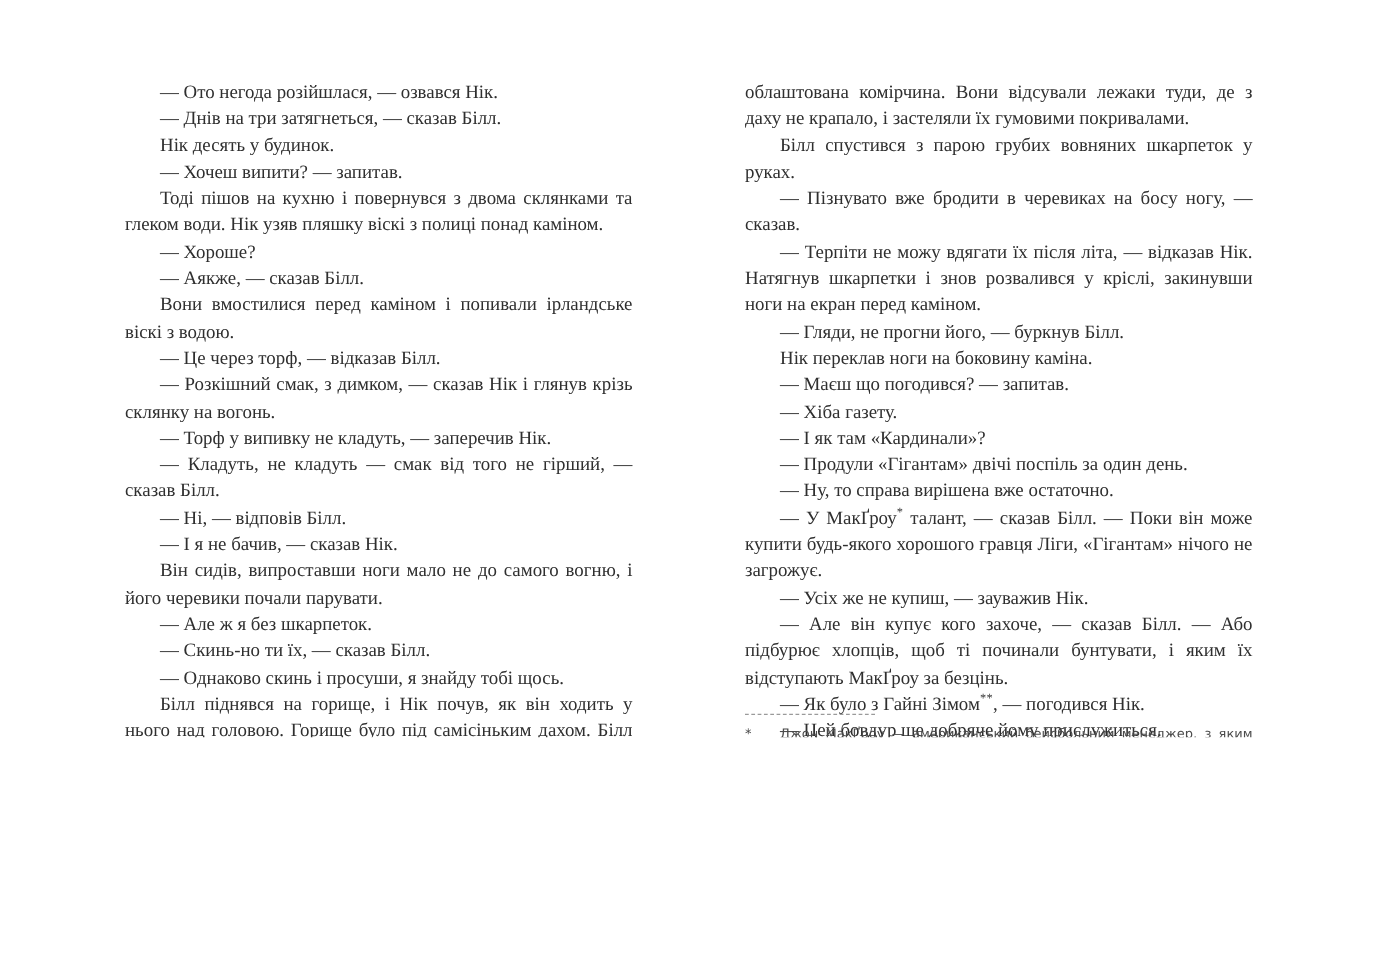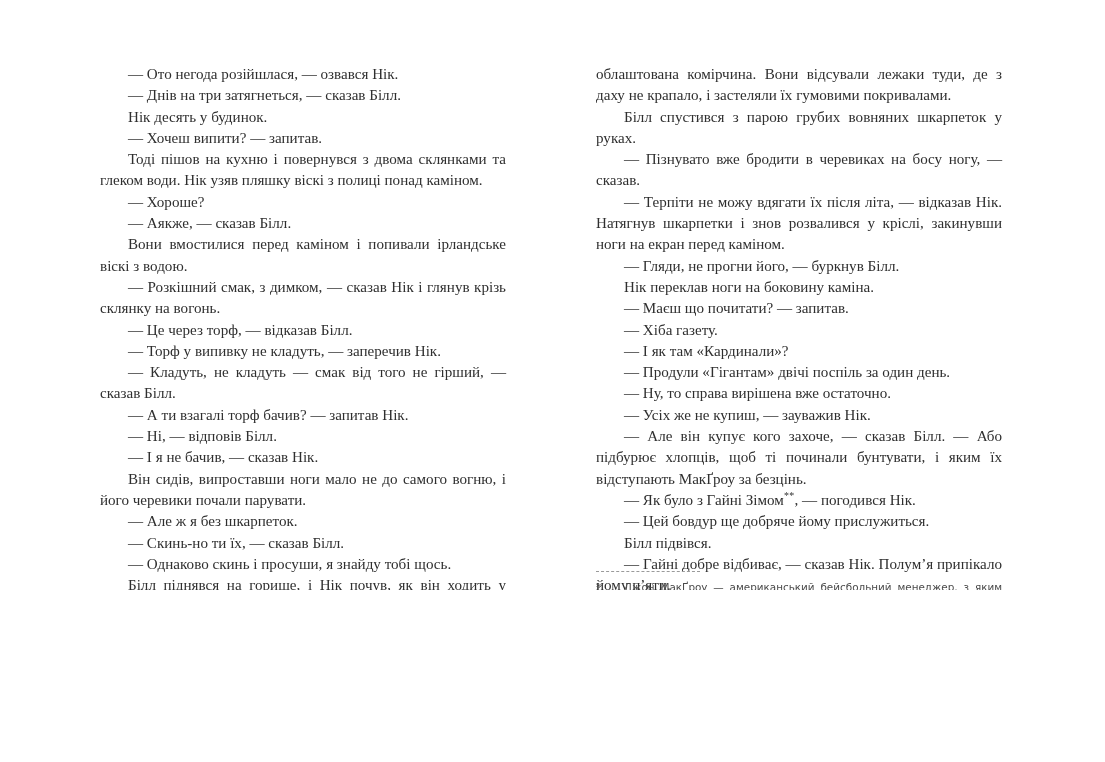--- a/index.html
+++ b/index.html
@@ -111,49 +111,49 @@
   <div class="page page-left">
     <div class="text-column" id="col-left">
         <p class="para">— Ото негода розійшлася, — озвався Нік.</p>
         <p class="para">— Днів на три затягнеться, — сказав Білл.</p>
         <p class="para">Нік десять у будинок.</p>
         <p class="para">— Хочеш випити? — запитав.</p>
         <p class="para">Тоді пішов на кухню і повернувся з двома склянками та глеком води. Нік узяв пляшку віскі з полиці понад каміном.</p>
         <p class="para">— Хороше?</p>
         <p class="para">— Аякже, — сказав Білл.</p>
         <p class="para">Вони вмостилися перед каміном і попивали ірландське віскі з водою.</p>
+        <p class="para">— Це через торф, — відказав Білл.</p>
         <p class="para">— Розкішний смак, з димком, — сказав Нік і глянув крізь склянку на вогонь.</p>
-        <p class="para">— Це через торф, — відказав Білл.</p>
         <p class="para">— Торф у випивку не кладуть, — заперечив Нік.</p>
         <p class="para">— Кладуть, не кладуть — смак від того не гірший, — сказав Білл.</p>
-        <p class="para">— А ти взагалі торф бачив? — запитав Нік.</p>
         <p class="para">— Ні, — відповів Білл.</p>
         <p class="para">— І я не бачив, — сказав Нік.</p>
         <p class="para">Він сидів, випроставши ноги мало не до самого вогню, і його черевики почали парувати.</p>
         <p class="para">— Але ж я без шкарпеток.</p>
         <p class="para">— Скинь-но ти їх, — сказав Білл.</p>
         <p class="para">— Однаково скинь і просуши, я знайду тобі щось.</p>
         <p class="para">Білл піднявся на горище, і Нік почув, як він ходить у нього над головою. Горище було під самісіньким дахом. Білл та його батько, і навіть Нік, інколи там спали. В одному закутку була</p>
       </div>
     <div class="folio">6</div>
   </div>
 
   <div class="page page-right">
     <div class="text-column" id="col-right">
         <p class="para cont">облаштована комірчина. Вони відсували лежаки туди, де з даху не крапало, і застеляли їх гумовими покривалами.</p>
         <p class="para">Білл спустився з парою грубих вовняних шкарпеток у руках.</p>
         <p class="para">— Пізнувато вже бродити в черевиках на босу ногу, — сказав.</p>
         <p class="para">— Терпіти не можу вдягати їх після літа, — відказав Нік. Натягнув шкарпетки і знов розвалився у кріслі, закинувши ноги на екран перед каміном.</p>
         <p class="para">— Гляди, не прогни його, — буркнув Білл.</p>
         <p class="para">Нік переклав ноги на боковину каміна.</p>
-        <p class="para">— Маєш що почитати? — запитав.</p>
+        <p class="para">— Маєш що погодився? — запитав.</p>
         <p class="para">— Хіба газету.</p>
         <p class="para">— І як там «Кардинали»?</p>
         <p class="para">— Продули «Гігантам» двічі поспіль за один день.</p>
         <p class="para">— Ну, то справа вирішена вже остаточно.</p>
+        <p class="para">— У МакҐроу<sup class="fn-mark">*</sup> талант, — сказав Білл. — Поки він може купити будь-якого хорошого гравця Ліги, «Гігантам» нічого не загрожує.</p>
         <p class="para">— Усіх же не купиш, — зауважив Нік.</p>
         <p class="para">— Але він купує кого захоче, — сказав Білл. — Або підбурює хлопців, щоб ті починали бунтувати, і яким їх відступають МакҐроу за безцінь.</p>
         <p class="para">— Як було з Гайні Зімом<sup class="fn-mark">**</sup>, — погодився Нік.</p>
         <p class="para">— Цей бовдур ще добряче йому прислужиться.</p>
         <p class="para">Білл підвівся.</p>
         <p class="para">— Гайні добре відбиває, — сказав Нік. Полум’я припікало йому п’яти.</p>
         <p class="para">— І в полі може стояти, — додав Білл. — Але пропускає м’ячі.</p>
       </div>
 
     <div class="footnotes">

